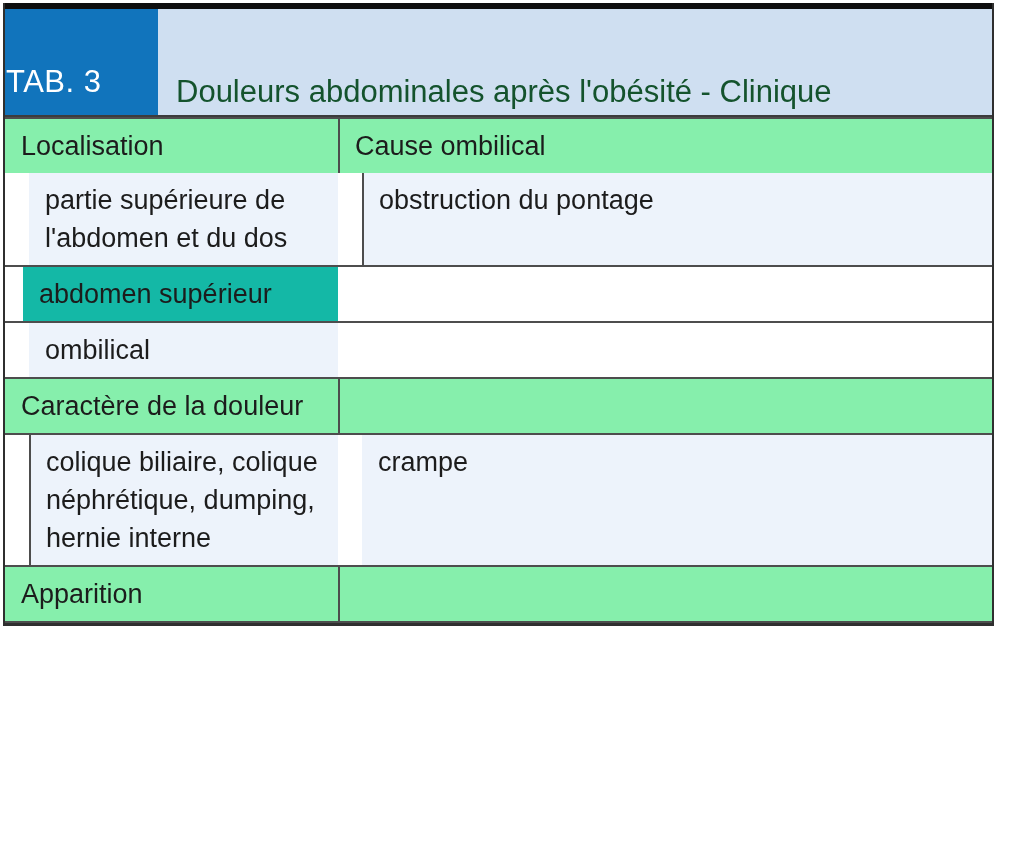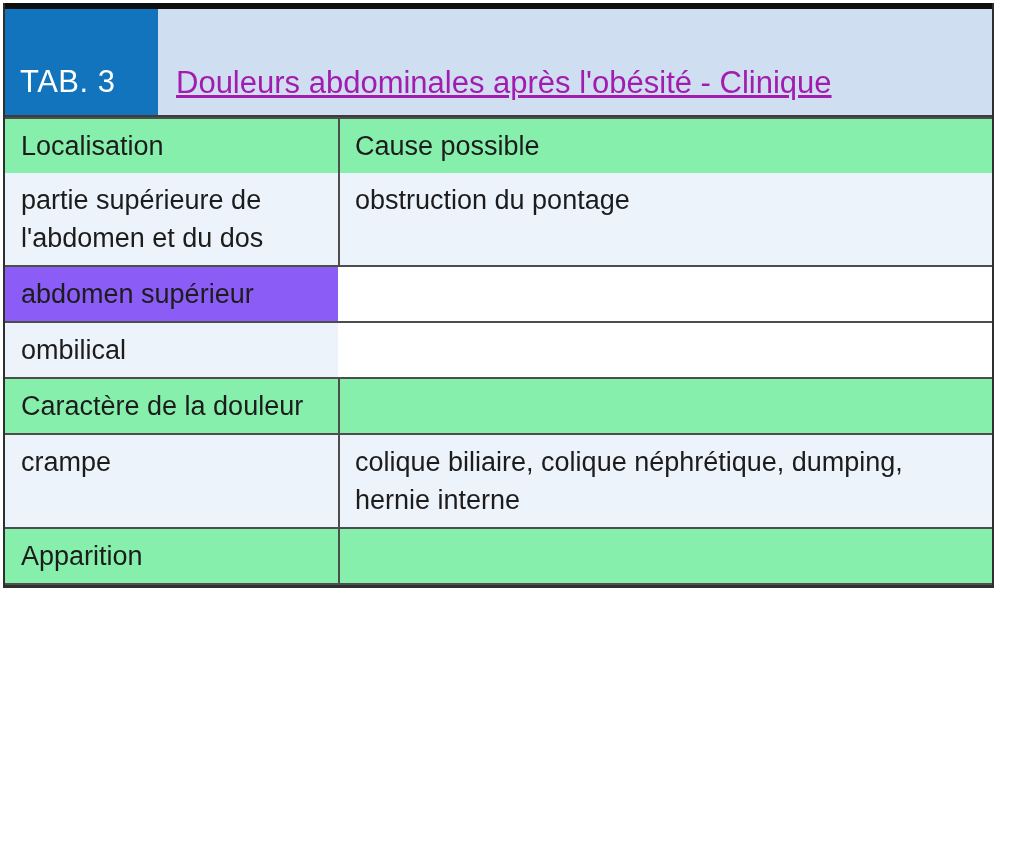--- a/index.html
+++ b/index.html
@@ -37,35 +37,34 @@
     border-bottom: 2px solid #3c3c3c;
     box-sizing: content-box;
   }
   .tab-box {
     width: 153px;
     flex: 0 0 153px;
     background: #1174bc;
     color: #ffffff;
     display: flex;
     align-items: flex-end;
-    padding: 0 0 15px 15px;
+    padding: 0 0 15px 1px;
     box-sizing: border-box;
     font-size: 31px;
     letter-spacing: 0.5px;
   }
   .title-box {
     flex: 1;
     background: #cfdff1;
-    color: #a21caf;
+    color: #14532d;
     display: flex;
     align-items: flex-end;
-    padding: 0 10px 14px 18px;
+    padding: 0 10px 5px 18px;
     box-sizing: border-box;
     font-size: 31px;
-    text-decoration: underline;
   }
   
   .trow {
     display: grid;
     grid-template-columns: 333px 1fr;
     border-top: 2px solid #4d4d4d;
     box-sizing: border-box;
   }
   .trow:first-child { border-top: none; }
   .cell {
@@ -74,37 +73,37 @@
     line-height: 38px;
     color: #1c1c1c;
     box-sizing: border-box;
     min-height: 54px;
   }
   .cell.right {
     border-left: 2px solid #4d4d4d;
     padding-left: 15px;
   }
   .bg-white { background: #86efac; }
-  .bg-light { background: #edf3fb; }
-  .bg-mid   { background: #8b5cf6; }
+  .bg-light { background: #edf3fb; margin-left: 24px; }
+  .bg-mid   { background: #14b8a6; margin-left: 18px; }
 </style>
 </head>
 <body>
 
 <div class="canvas">
   <div class="tableau">
 
     <div class="header-band">
       <div class="tab-box">TAB. 3</div>
       <div class="title-box">Douleurs abdominales après l'obésité - Clinique</div>
     </div>
 
     <div class="trow">
       <div class="cell bg-white">Localisation</div>
-      <div class="cell right bg-white">Cause possible</div>
+      <div class="cell right bg-white">Cause ombilical</div>
     </div>
 
     <div id="rows-container">
   <div class="trow">
     <div class="cell left-cell bg-light">partie supérieure de l'abdomen et du dos</div>
     <div class="cell right value-cell bg-light">obstruction du pontage</div>
   </div>
 
   <div class="trow">
     <div class="cell left-cell bg-mid">abdomen supérieur</div>
@@ -114,22 +113,22 @@
     <div class="cell left-cell bg-light">ombilical</div>
   </div>
 
 
   <div class="trow">
     <div class="cell left-cell bg-white">Caractère de la douleur</div>
     <div class="cell right value-cell bg-white"></div>
   </div>
 
   <div class="trow">
+    <div class="cell right value-cell bg-light">colique biliaire, colique néphrétique, dumping, hernie interne</div>
     <div class="cell left-cell bg-light">crampe</div>
-    <div class="cell right value-cell bg-light">colique biliaire, colique néphrétique, dumping, hernie interne</div>
   </div>
 
 
   <div class="trow">
     <div class="cell left-cell bg-white">Apparition</div>
     <div class="cell right value-cell bg-white"></div>
   </div>
 
   <div class="trow">
   </div>

